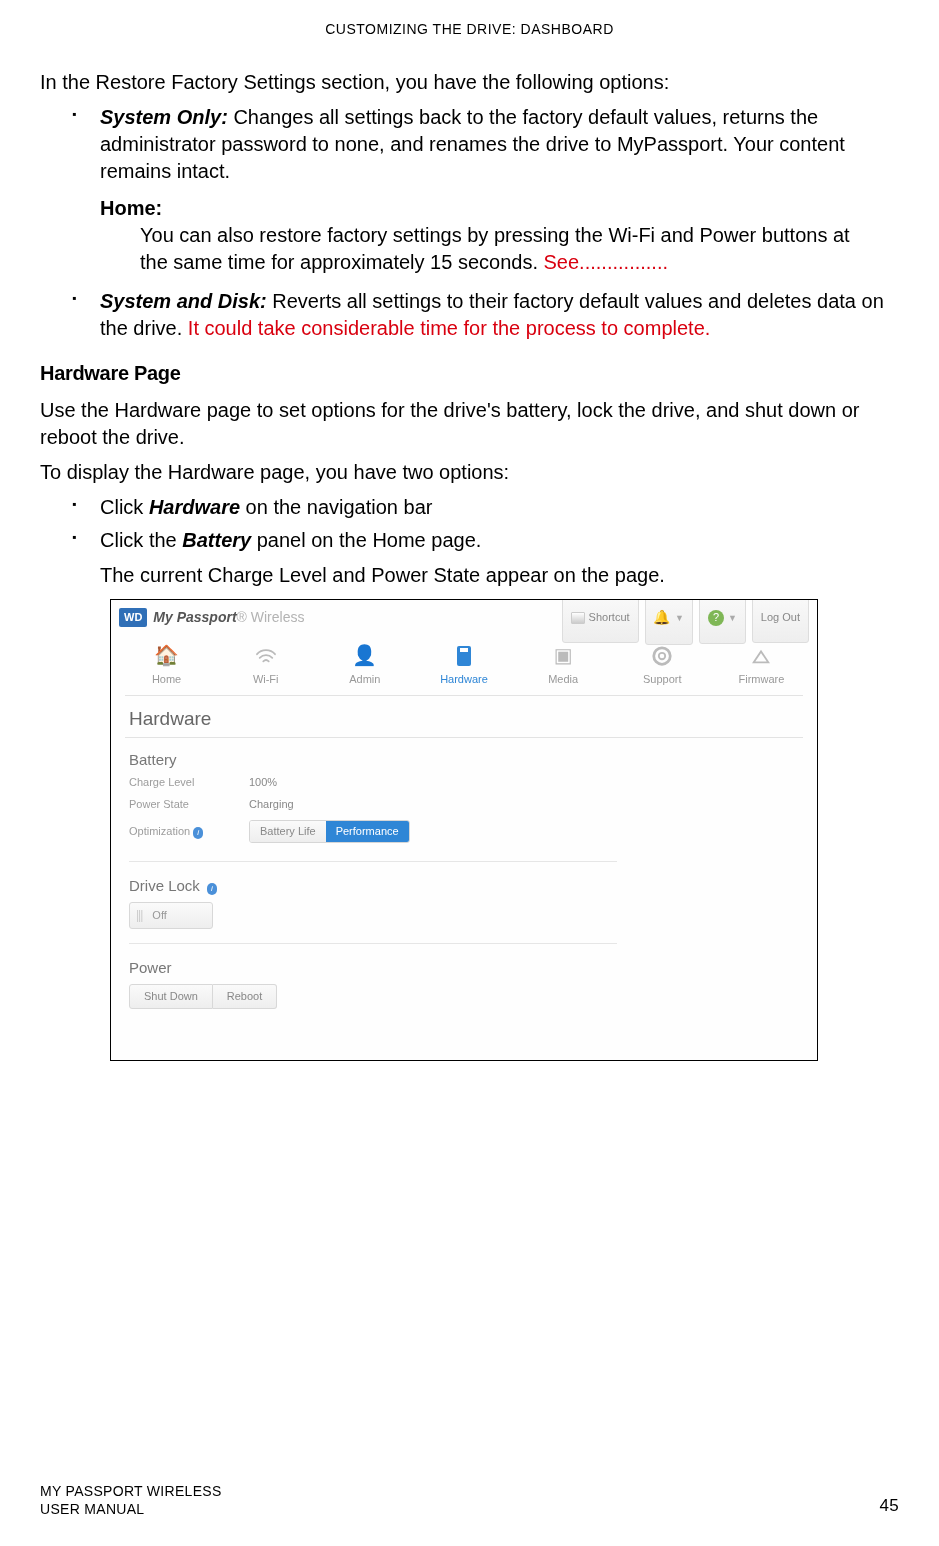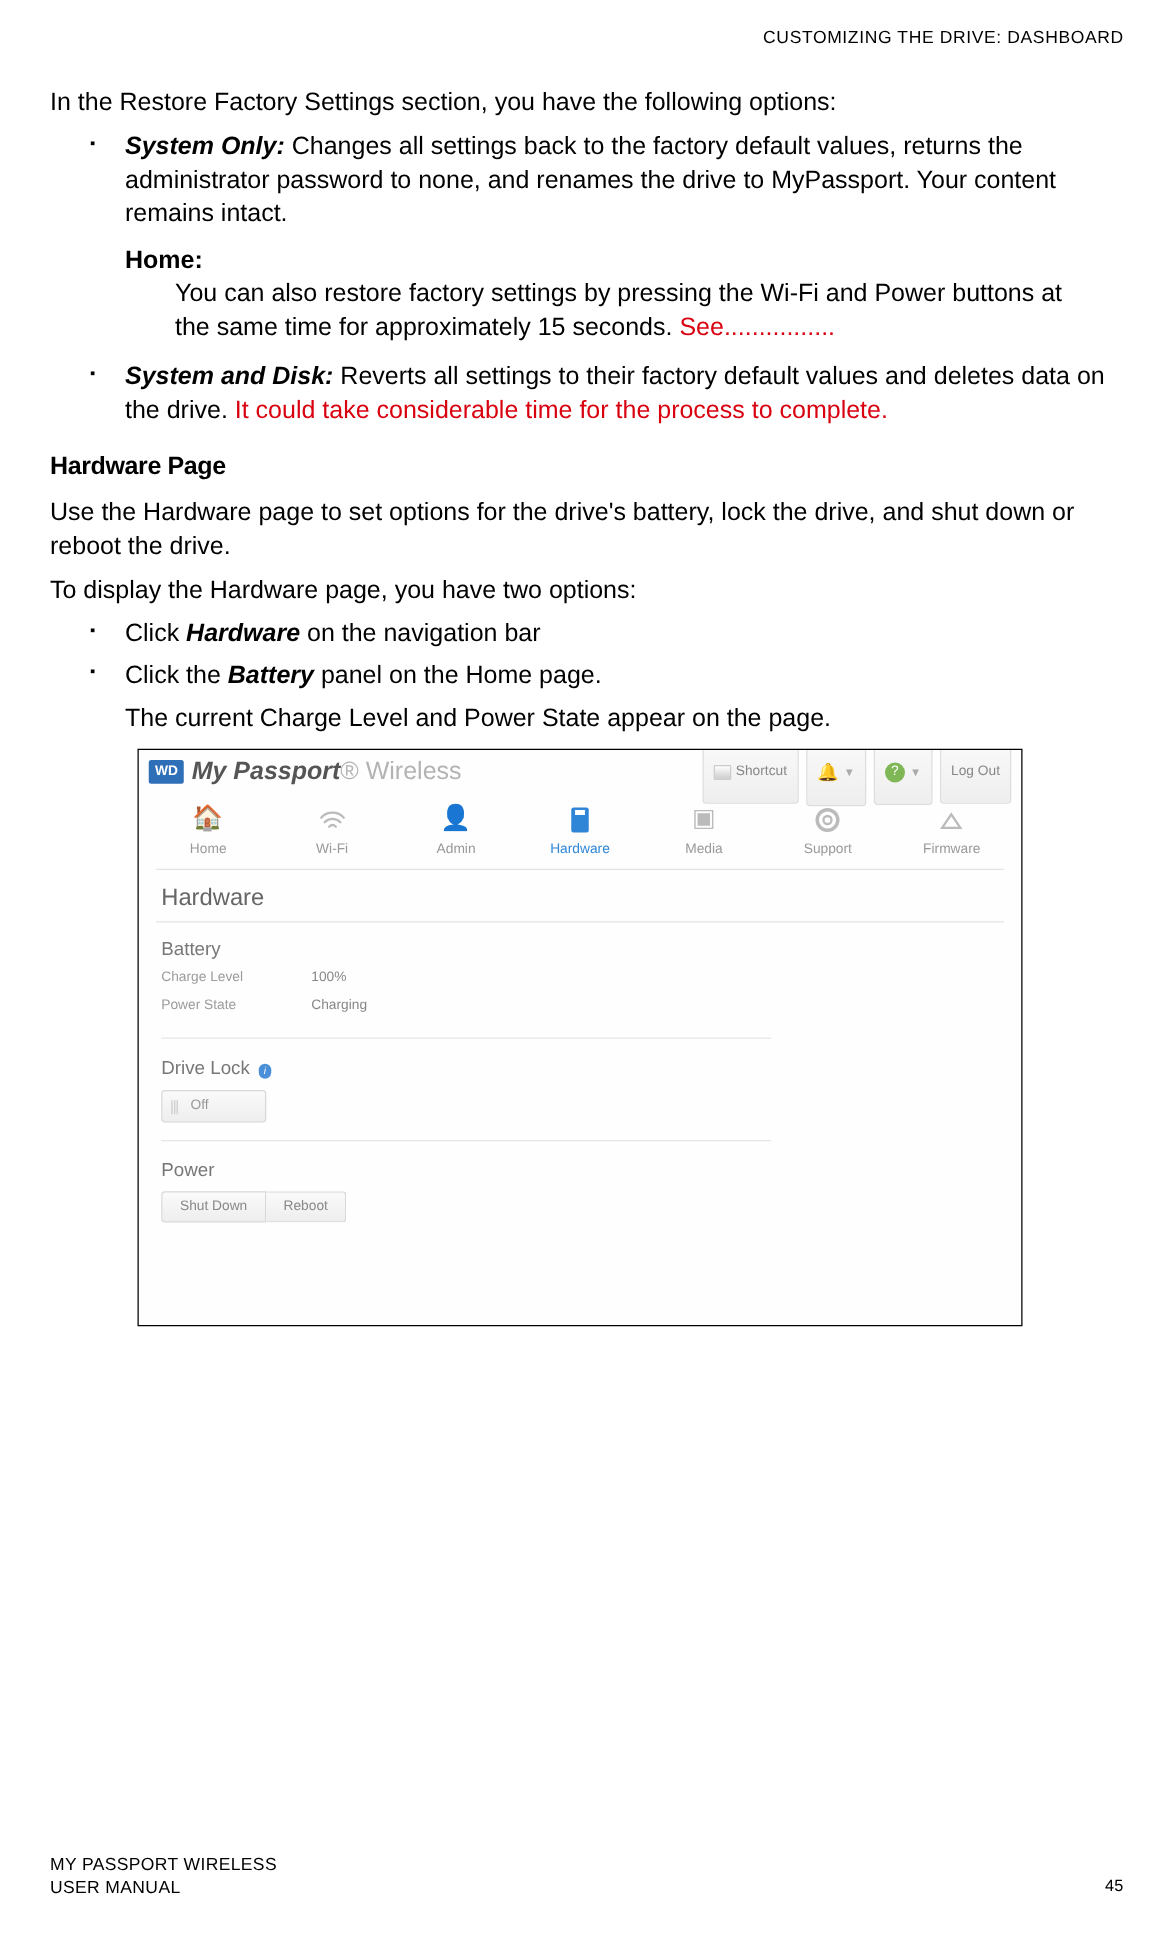--- a/index.html
+++ b/index.html
@@ -10,21 +10,21 @@
     background: #fff;
     color: #000;
     position: relative;
     font-size: 20px;
     line-height: 1.35;
   }
   .page {
     padding: 20px 40px 0 40px;
   }
   .running-head {
-    text-align: right;
+    text-align: center;
     font-size: 14px;
     letter-spacing: 0.5px;
     margin-bottom: 30px;
   }
   .para { margin: 6px 0 8px 0; }
   ul.bullets {
     list-style: none;
     padding-left: 60px;
     margin: 4px 0 8px 0;
   }
@@ -85,21 +85,21 @@
     gap: 6px;
   }
   .wd-logo {
     background: #2f6fb7;
     color: #fff;
     font-weight: bold;
     font-size: 11px;
     padding: 2px 5px;
     border-radius: 2px;
   }
-  .brand { color: #555; font-size: 20px; }
+  .brand { color: #555; font-size: 14px; }
   .brand-light { color: #b3b3b3; font-weight: 300; }
   .topbar-spacer { flex: 1; }
   .top-btn {
     background: linear-gradient(#fafafa, #eee);
     border: 1px solid #ddd;
     border-radius: 3px;
     padding: 17px 8px;
     font-size: 11px;
     color: #888;
     display: inline-flex;
@@ -225,21 +225,21 @@
     bottom: 28px;
     left: 40px;
     right: 40px;
     display: flex;
     justify-content: space-between;
     align-items: flex-end;
     font-size: 14px;
     letter-spacing: 0.3px;
   }
   .footer-left { line-height: 1.3; }
-  .page-num { font-size: 13px; margin-left: 16px; }
+  .page-num { font-size: 17px; margin-left: 16px; }
   .bell-ico { color:#ccc; font-size:14px; }
   .shortcut-ico {
     display:inline-block;width:14px;height:12px;
     background:linear-gradient(#fff,#ccc);border:1px solid #ccc;border-radius:1px;
   }
 </style>
 </head>
 <body>
 
 <div class="page">
@@ -358,20 +358,29 @@
     <div class="sub-title">Battery</div>
 
     <div class="kv">
       <span class="k">Charge Level</span>
       <span class="v">100%</span>
     </div>
     <div class="kv">
       <span class="k">Power State</span>
       <span class="v">Charging</span>
     </div>
+    <div class="kv">
+      <span class="k">
+        <span>Optimization</span><span class="info-badge">i</span>
+      </span>
+      <span class="seg">
+        <span class="seg-btn">Battery Life</span>
+        <span class="seg-btn active">Performance</span>
+      </span>
+    </div>
 
     <hr class="hrule-short">
 
     <div class="sub-title">
       <span>Drive Lock</span> <span class="info-badge">i</span>
     </div>
     <div class="toggle">
       <span class="toggle-grip">|||</span>
       <span>Off</span>
     </div>

